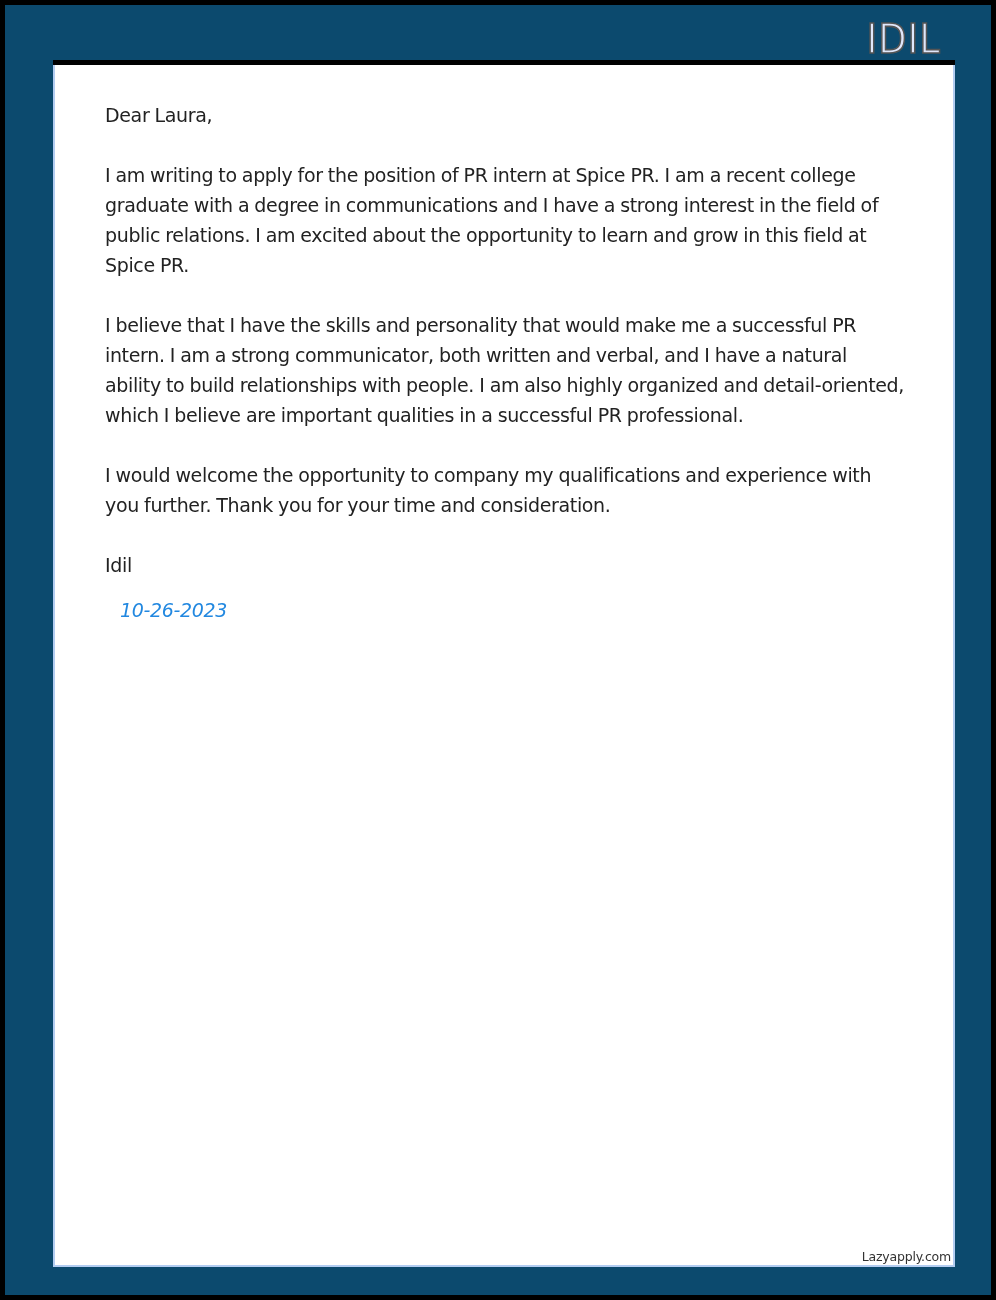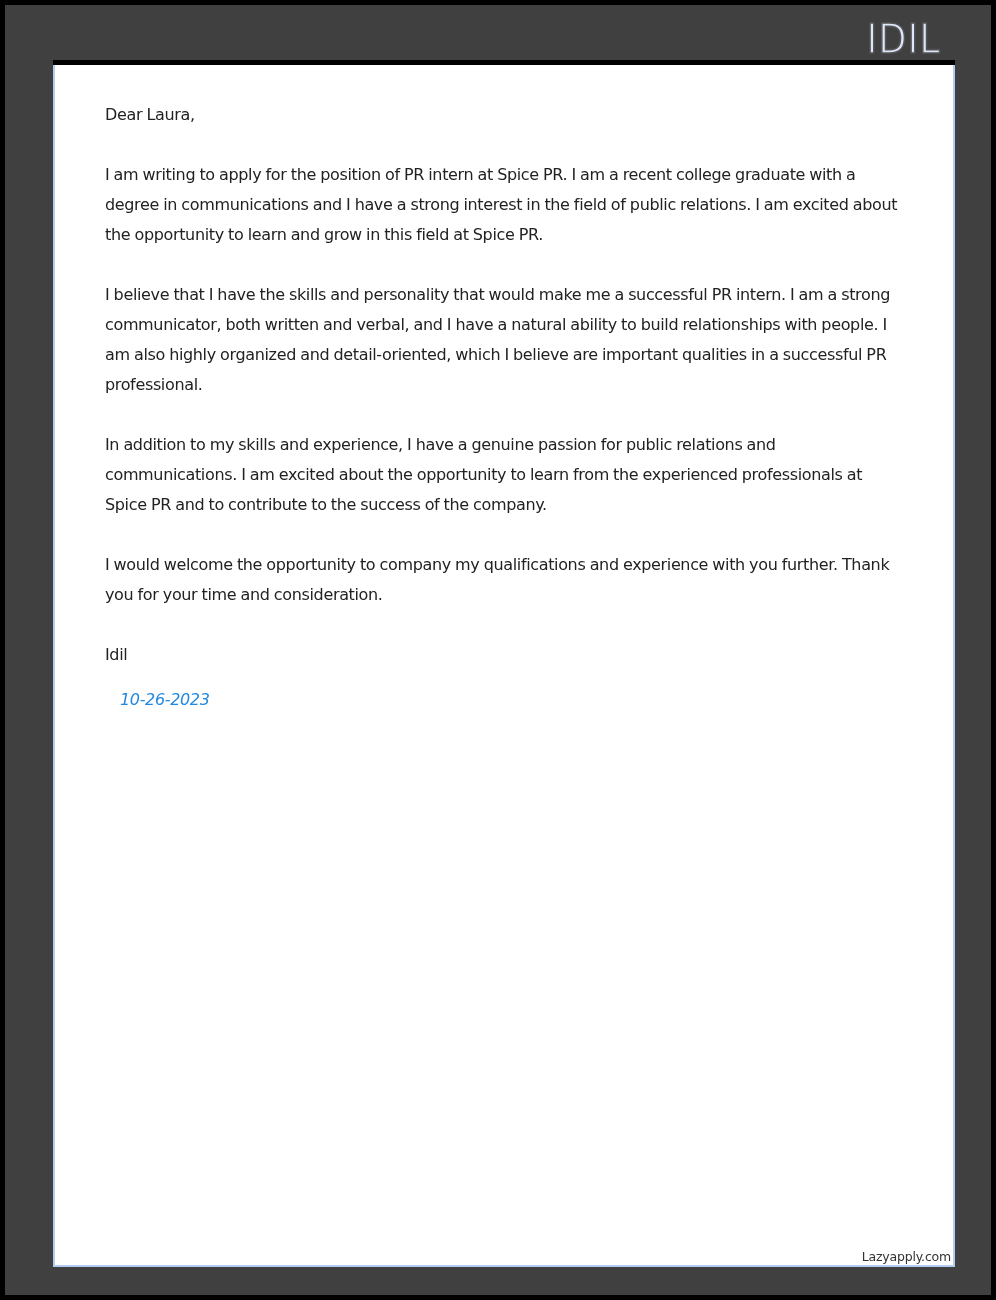--- a/index.html
+++ b/index.html
@@ -13,21 +13,21 @@
       overflow: hidden;
       background: #000000;
       font-family: "DejaVu Sans", "Liberation Sans", sans-serif;
     }
     .frame {
       position: absolute;
       left: 5px;
       top: 5px;
       width: 986px;
       height: 1290px;
-      background: #404040;
+      background: #0c4a6e;
     }
     .logo {
       position: absolute;
       right: 50px;
       top: 14px;
       font-family: "DejaVu Sans", "Liberation Sans", sans-serif;
       font-size: 40px;
       line-height: 40px;
       font-weight: normal;
       letter-spacing: 1px;
@@ -55,21 +55,21 @@
       width: 902px;
       height: 5px;
       background: #000000;
     }
     .letter {
       position: absolute;
       left: 50px;
       top: 40px;
       width: 800px;
       font-family: "DejaVu Sans", "Liberation Sans", sans-serif;
-      font-size: 16px;
+      font-size: 19px;
       line-height: 30px;
       color: #222222;
       letter-spacing: -0.35px;
       word-spacing: -0.5px;
     }
     .letter p {
       margin: 0 0 30px 0;
     }
     .letter .signature {
       margin-bottom: 10px;
@@ -96,21 +96,20 @@
 <div class="frame">
   <div class="logo">IDIL</div>
 
   <div class="page">
     <div class="page-topbar"></div>
 
     <div class="letter">
       <p>Dear Laura,</p>
       <p>I am writing to apply for the position of PR intern at Spice PR. I am a recent college graduate with a degree in communications and I have a strong interest in the field of public relations. I am excited about the opportunity to learn and grow in this field at Spice PR.</p>
       <p>I believe that I have the skills and personality that would make me a successful PR intern. I am a strong communicator, both written and verbal, and I have a natural ability to build relationships with people. I am also highly organized and detail-oriented, which I believe are important qualities in a successful PR professional.</p>
-      <p>In addition to my skills and experience, I have a genuine passion for public relations and communications. I am excited about the opportunity to learn from the experienced professionals at Spice PR and to contribute to the success of the company.</p>
       <p>I would welcome the opportunity to company my qualifications and experience with you further. Thank you for your time and consideration.</p>
       <p class="signature">Idil</p>
       <p class="date">10-26-2023</p>
     </div>
 
     <div class="footer-brand">Lazyapply.com</div>
   </div>
 </div>
 
 </body></html>

